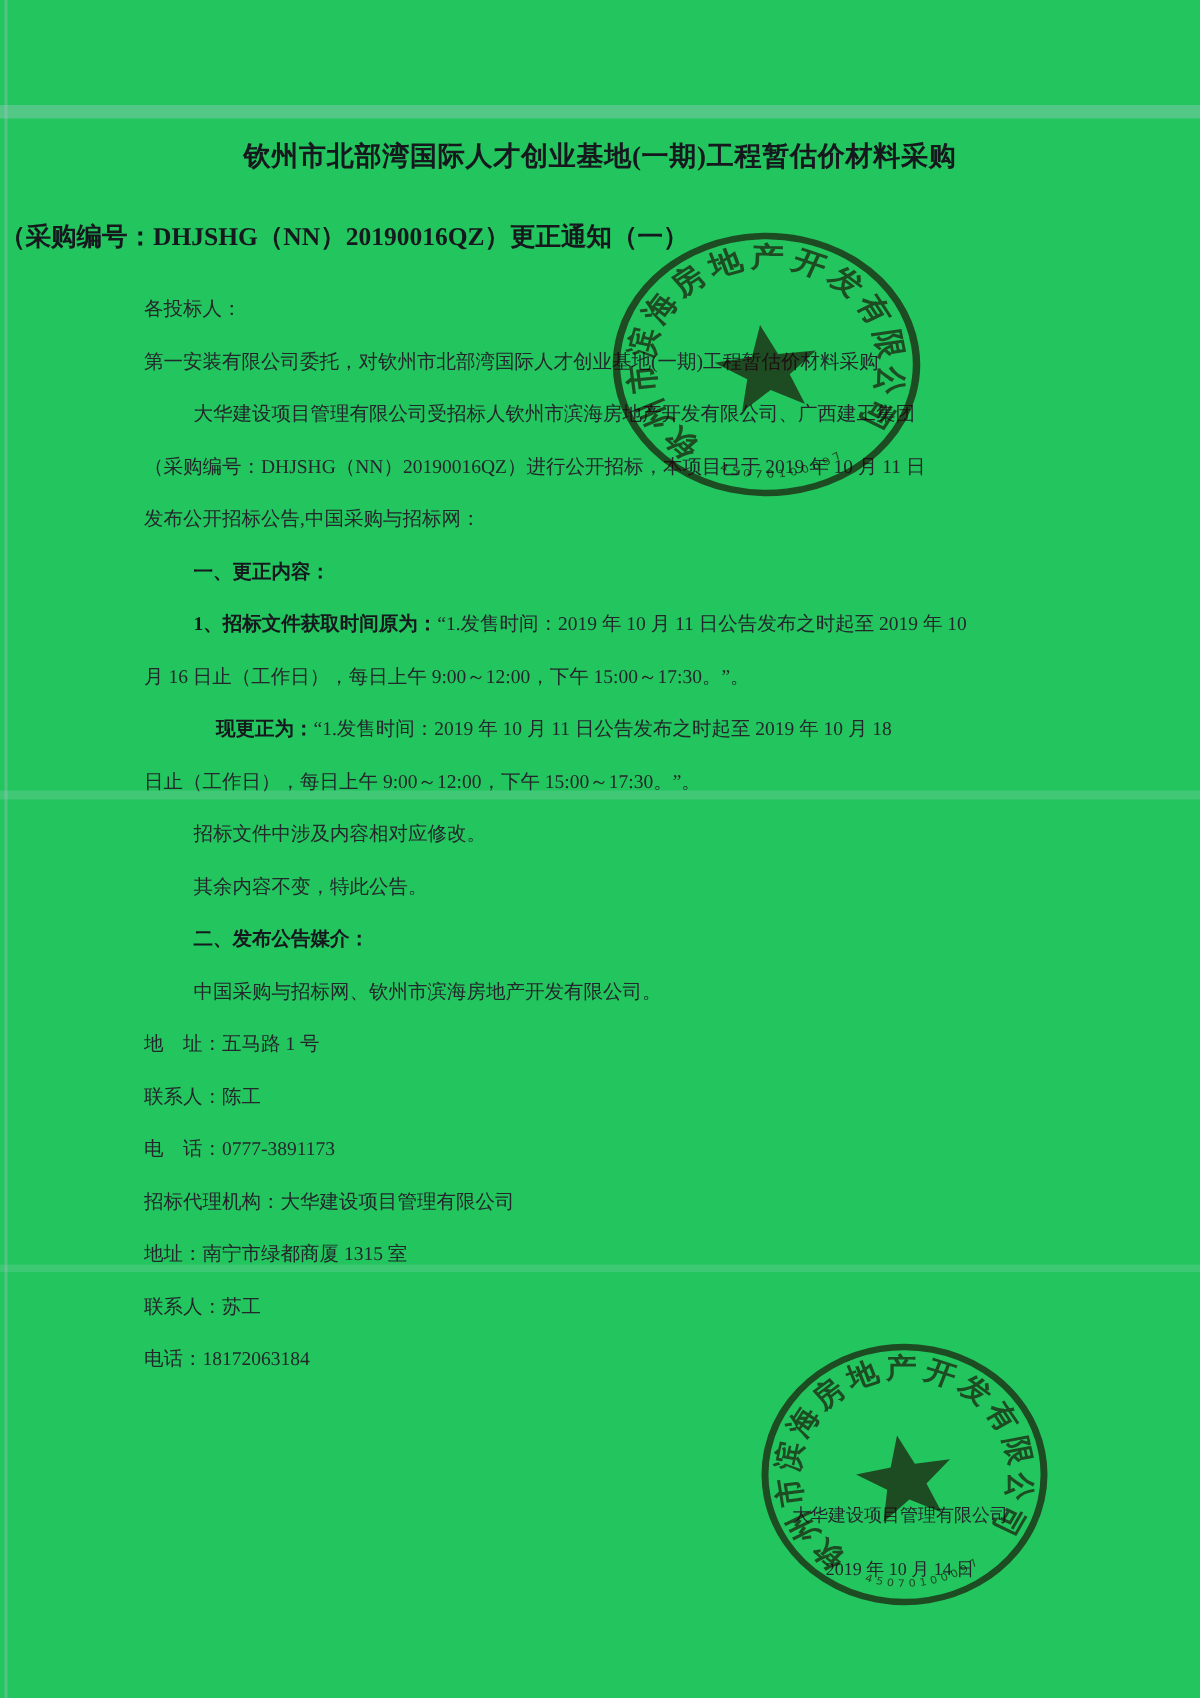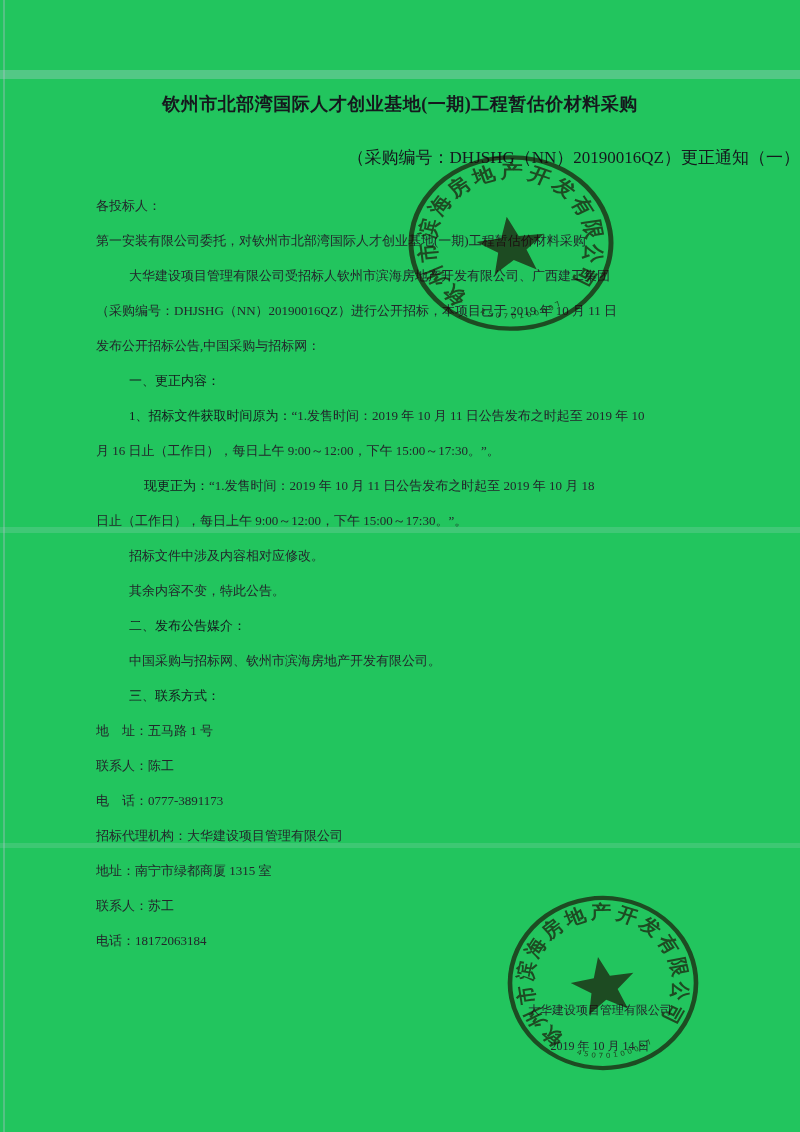--- a/index.html
+++ b/index.html
@@ -20,30 +20,30 @@
   .streak.s3{top:843px;height:5px;background:rgba(208,216,228,.16);}
   .edge-line{position:absolute;top:0;left:3px;width:2px;height:100%;background:rgba(180,190,205,.35);}
 
   .title{
     position:absolute;top:92px;left:0;width:100%;
     text-align:center;font-size:18px;font-weight:bold;color:#15181d;
     letter-spacing:.5px;
   }
   .subtitle{
     position:absolute;top:146px;left:0;width:100%;
-    text-align:right;font-size:17px;font-weight:normal;color:#15181d;
+    text-align:left;font-size:17px;font-weight:bold;color:#15181d;
   }
   .content{
     position:absolute;top:188px;left:96px;width:622px;
     font-size:13px;
   }
   .line{height:35px;line-height:35px;white-space:nowrap;}
   .indent{padding-left:33px;}
   .indent-lg{padding-left:48px;}
-  .bold{font-weight:normal;color:#15181d;}
+  .bold{font-weight:bold;color:#15181d;}
 
   .signature{
     position:absolute;top:992px;right:128px;
     text-align:center;font-size:12px;
   }
   .signature .line{height:36px;line-height:36px;}
 
   .seal{
     position:absolute;mix-blend-mode:multiply;opacity:.86;pointer-events:none;
   }
@@ -84,21 +84,20 @@
     <div class="line indent"><span class="bold">1、招标文件获取时间原为：</span><span>“1.发售时间：2019 年 10 月 11 日公告发布之时起至 2019 年 10</span></div>
     <div class="line">月 16 日止（工作日），每日上午 9:00～12:00，下午 15:00～17:30。”。</div>
     <div class="line indent-lg"><span class="bold">现更正为：</span><span>“1.发售时间：2019 年 10 月 11 日公告发布之时起至 2019 年 10 月 18</span></div>
     <div class="line">日止（工作日），每日上午 9:00～12:00，下午 15:00～17:30。”。</div>
     <div class="line indent">招标文件中涉及内容相对应修改。</div>
     <div class="line indent">其余内容不变，特此公告。</div>
 
     <div class="line indent bold">二、发布公告媒介：</div>
     <div class="line indent">中国采购与招标网、钦州市滨海房地产开发有限公司。</div>
 
-    <div class="line indent bold">三、联系方式：</div>
     <div class="line">地　址：五马路 1 号</div>
     <div class="line">联系人：陈工</div>
     <div class="line">电　话：0777-3891173</div>
     <div class="line">招标代理机构：大华建设项目管理有限公司</div>
     <div class="line">地址：南宁市绿都商厦 1315 室</div>
     <div class="line">联系人：苏工</div>
     <div class="line">电话：18172063184</div>
   </div>
 
   <div class="signature">

